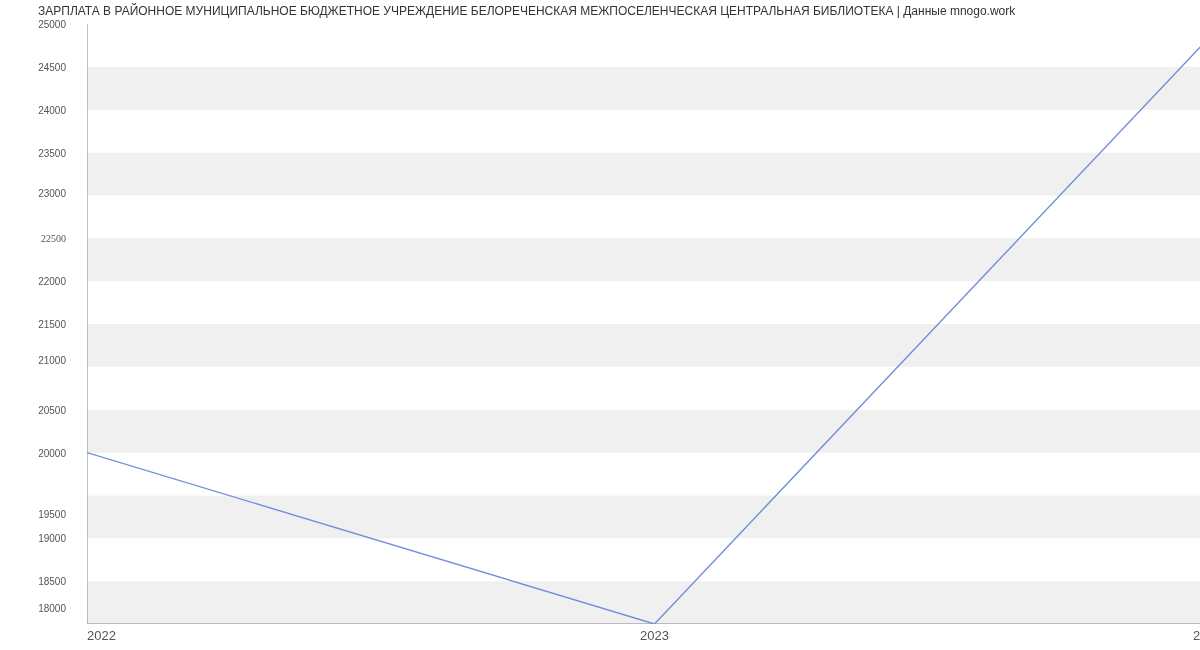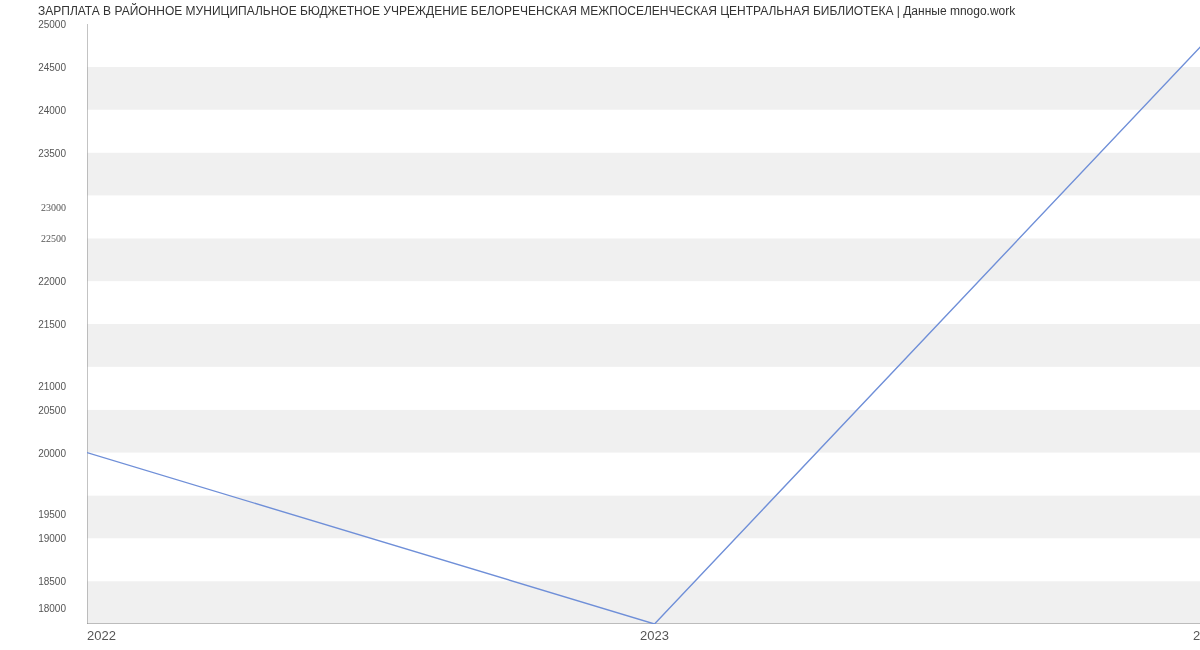--- a/index.html
+++ b/index.html
@@ -110,25 +110,25 @@
     </svg>
   </div>
 
   <div>
       <div class="y-tick-label" style="top: 608px;">18000</div>
       <div class="y-tick-label" style="top: 581.143px;">18500</div>
       <div class="y-tick-label" style="top: 538.286px;">19000</div>
       <div class="y-tick-label" style="top: 514px;">19500</div>
       <div class="y-tick-label" style="top: 452.571px;">20000</div>
       <div class="y-tick-label" style="top: 409.714px;">20500</div>
-      <div class="y-tick-label" style="top: 386px;">21000</div>
+      <div class="y-tick-label" style="top: 360px;">21000</div>
       <div class="y-tick-label" style="top: 324px;">21500</div>
       <div class="y-tick-label" style="top: 281.143px;">22000</div>
       <div class="y-tick-label" style="top: 238.286px; font-family: Liberation Serif, serif;">22500</div>
-      <div class="y-tick-label" style="top: 207px; font-family: Liberation Serif, serif;">23000</div>
+      <div class="y-tick-label" style="top: 193px;">23000</div>
       <div class="y-tick-label" style="top: 152.571px;">23500</div>
       <div class="y-tick-label" style="top: 109.714px;">24000</div>
       <div class="y-tick-label" style="top: 66.8571px;">24500</div>
       <div class="y-tick-label" style="top: 24px;">25000</div>
     </div>
   <div>
       <div class="x-tick-label" style="left: 55px; transform: translateX(0px);">2022</div>
       <div class="x-tick-label" style="left: 622.5px;">2023</div>
       <div class="x-tick-label" style="left: 1190px; transform: translateX(-100%);">2028</div>
     </div>

